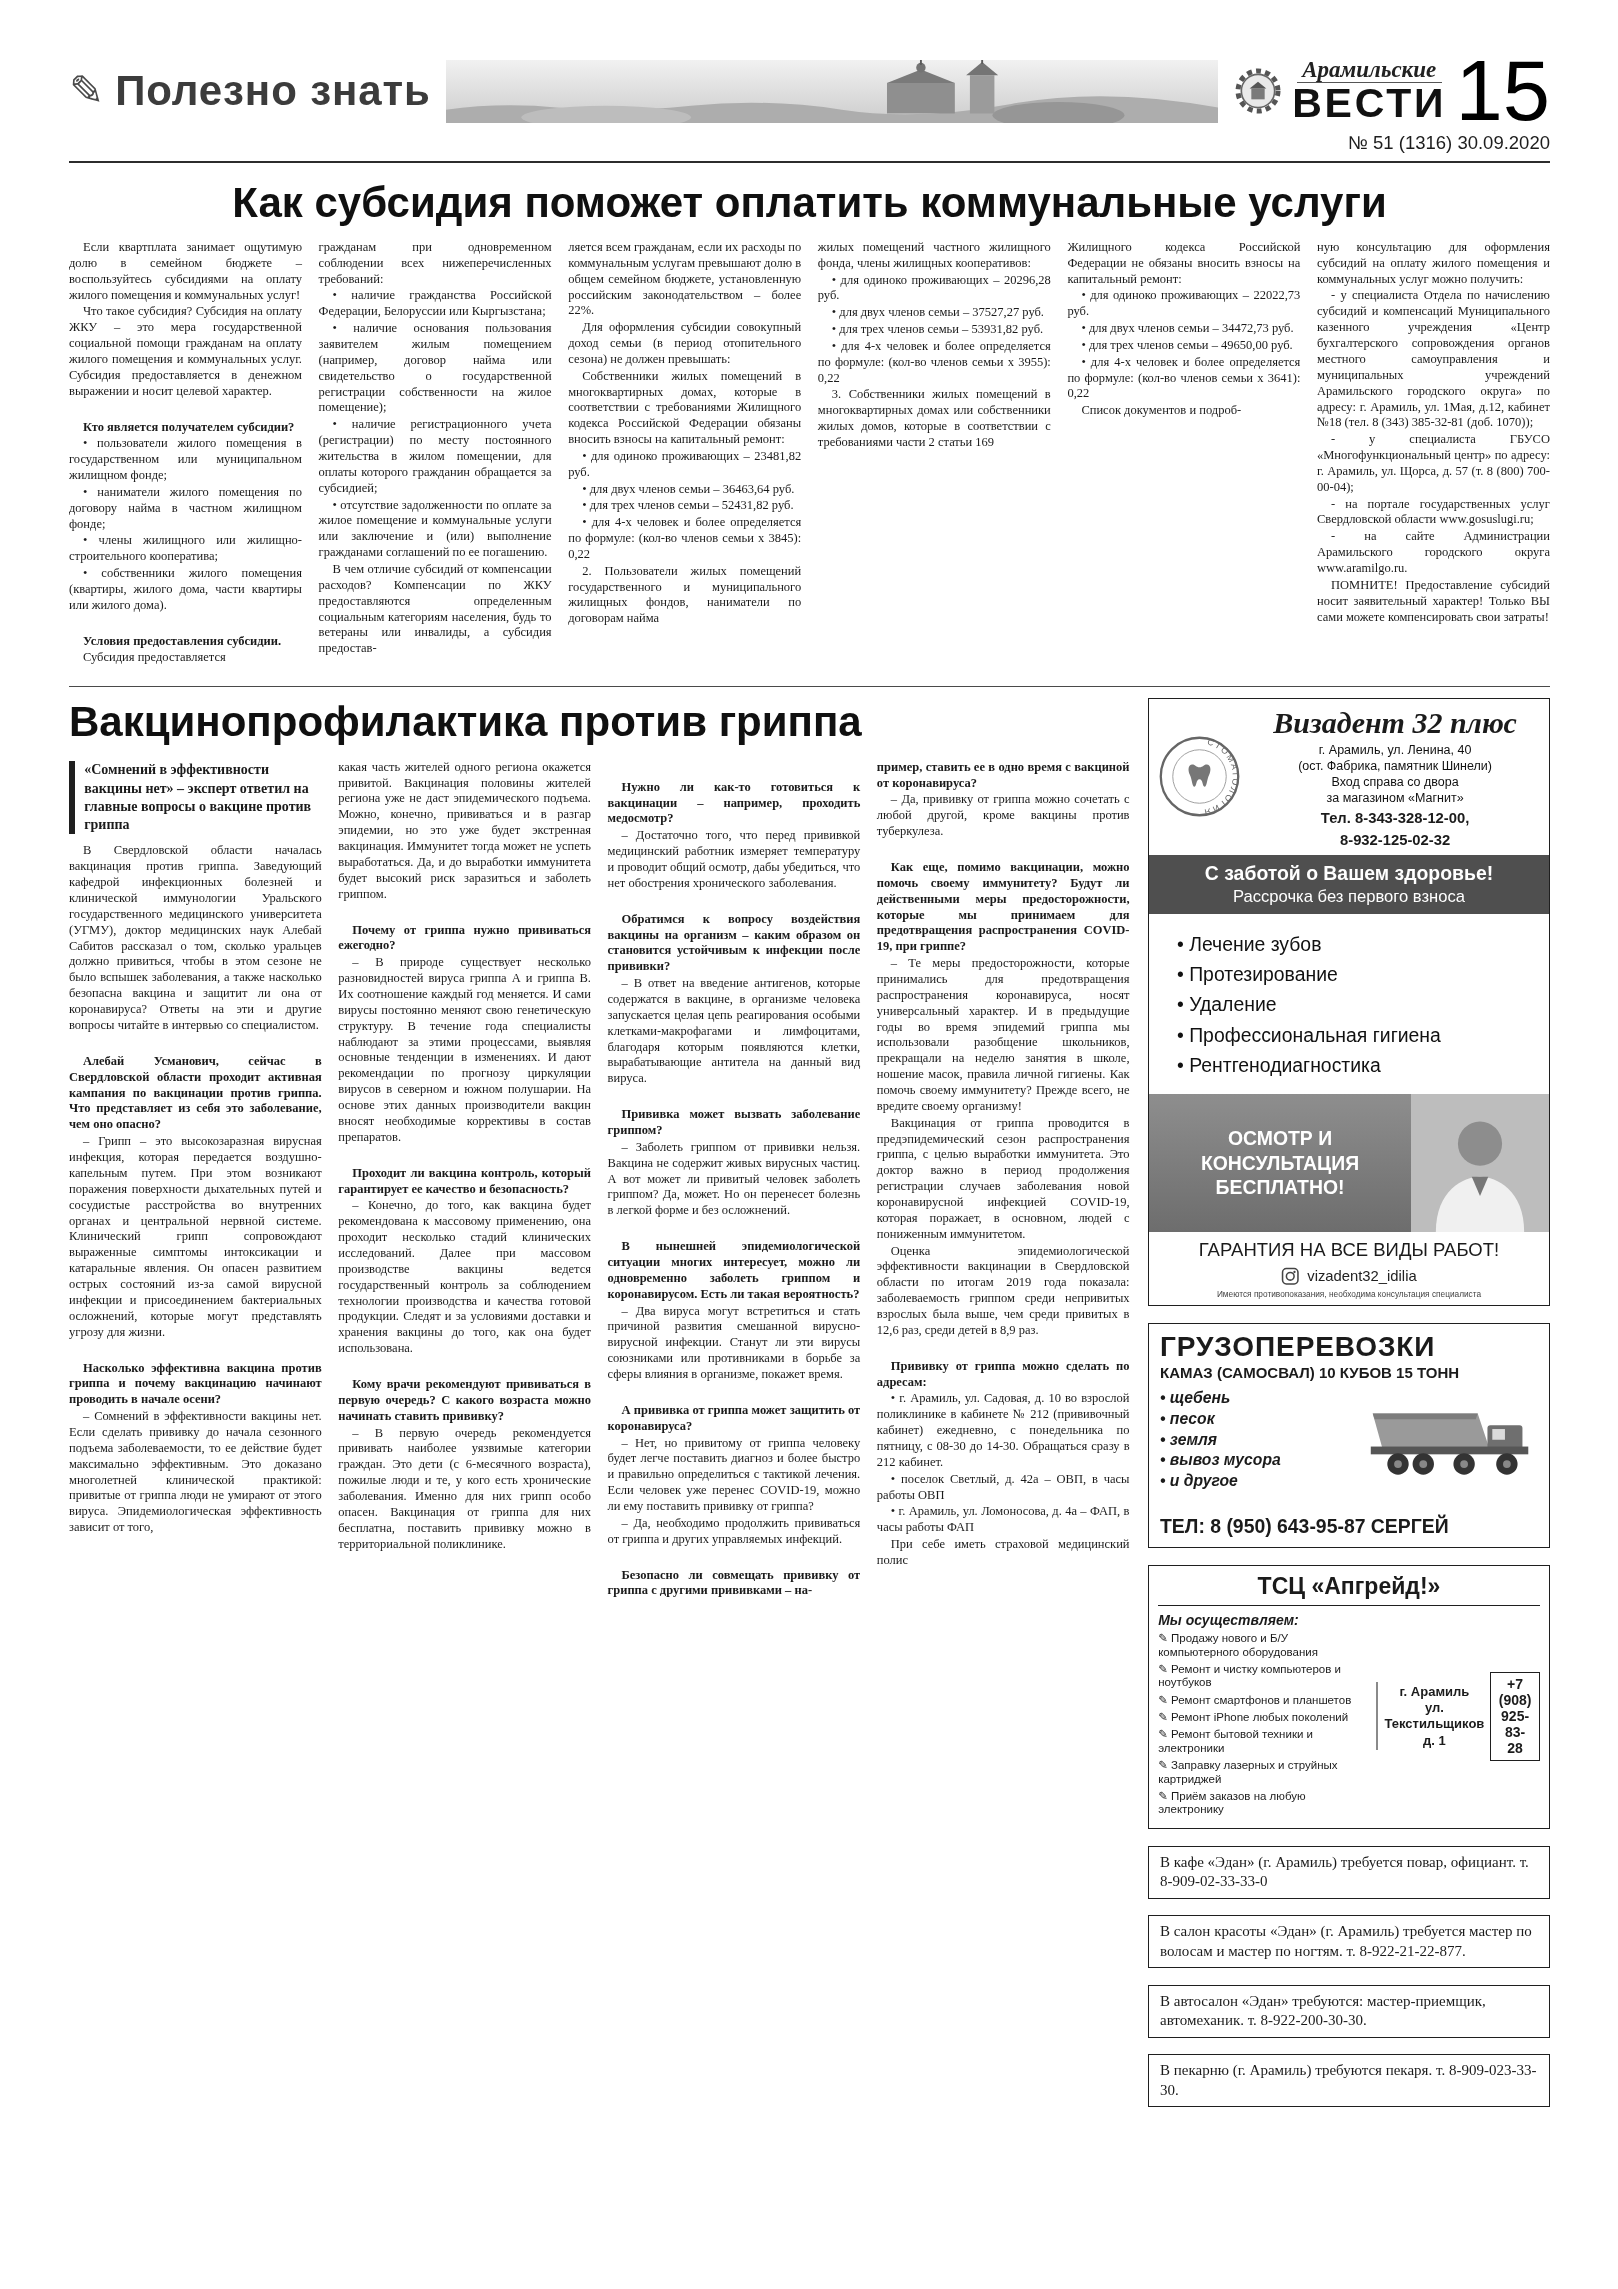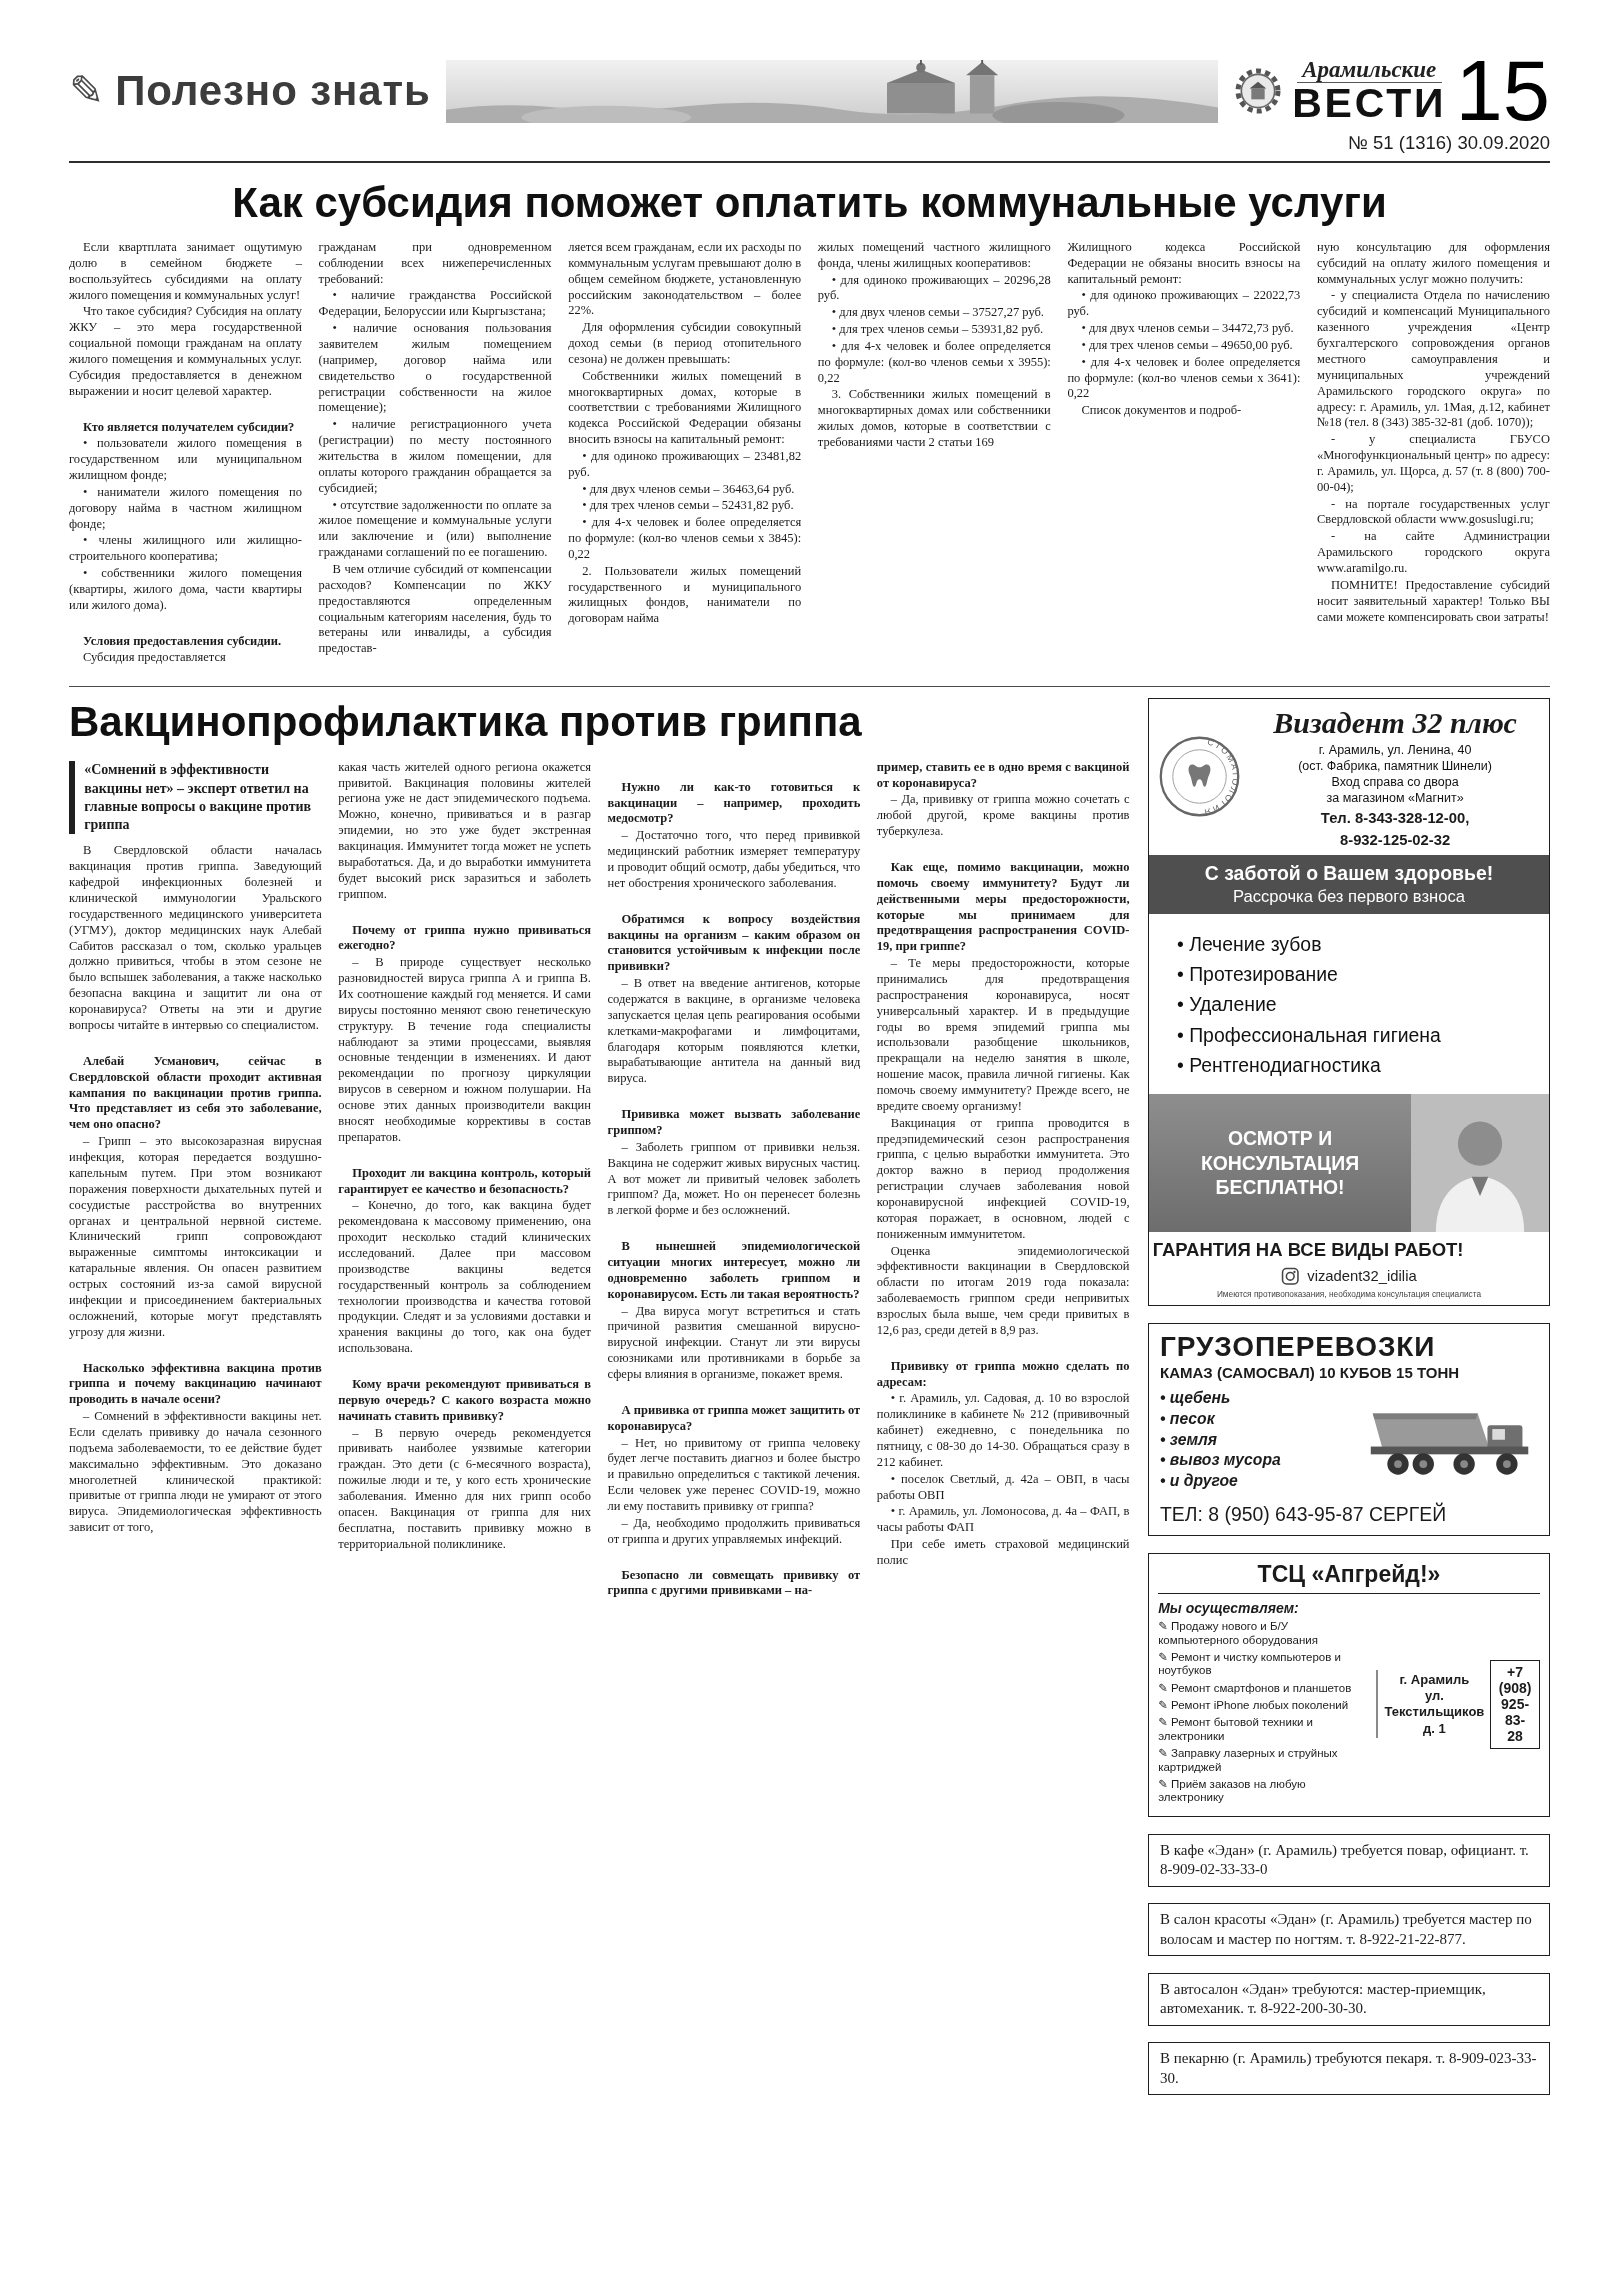--- a/index.html
+++ b/index.html
@@ -51,34 +51,34 @@
   .viz-band{background:#4f4f4f;color:#fff;text-align:center;padding:7.4px 5.5px;}
   .viz-band .b1{font-size:19.4px;font-weight:700;}
   .viz-band .b2{font-size:16.6px;margin-top:1.8px;}
   .viz-services{padding:11px 9.2px 9.2px 28px;}
   .viz-services .item{font-size:19.4px;margin:7.4px 0;color:#111;}
   .viz-services .item::before{content:"•  ";}
   .viz-promo{display:flex;height:138px;}
   .viz-promo-text{flex:1;background:linear-gradient(#8e8e8e,#6d6d6d);color:#fff;display:flex;align-items:center;justify-content:center;text-align:center;font-weight:700;font-size:19.4px;line-height:1.25;padding:9.2px 13px;}
   .viz-promo-img{flex:0 0 138px;}
   .viz-promo-img svg{width:100%;height:100%;display:block;}
-  .viz-guarantee{font-weight:700;font-size:18.5px;padding:7.4px 3.7px 1.8px;}
+  .viz-guarantee{text-align:center;font-weight:400;font-size:18.5px;padding:7.4px 3.7px 1.8px;}
   .viz-insta{display:flex;align-items:center;justify-content:center;gap:7.4px;font-size:14.8px;padding:3.7px 0 1.8px;color:#222;}
   .viz-disc{font-size:8.3px;text-align:center;color:#444;padding:1.8px 5.5px 6.5px;}
 
   .cargo{padding:9.2px 11px;}
   .cargo-title{font-size:28px;font-weight:800;letter-spacing:0.9px;line-height:1;}
   .cargo-sub{font-size:15px;font-weight:700;margin:2.8px 0 5.5px;}
   .cargo-body{display:flex;gap:7.4px;}
   .cargo-items{flex:1;}
   .cargo-items .item{font-size:15.7px;font-weight:700;font-style:italic;margin:2.8px 0;}
   .cargo-items .item::before{content:"•  ";}
   .cargo-truck{flex:0 0 175px;align-self:center;}
   .cargo-truck svg{width:100%;display:block;}
-  .cargo-phone{font-size:19.4px;font-weight:400;margin-top:10px;}
+  .cargo-phone{font-size:19.4px;font-weight:700;margin-top:22px;}
 
   .upg{padding:7.4px 9.2px;}
   .upg-title{text-align:center;font-size:23px;font-weight:800;border-bottom:1.8px solid #1f1f1f;padding-bottom:4.6px;margin-bottom:6.5px;}
   .upg-body{display:flex;gap:9.2px;}
   .upg-left{flex:1.35;min-width:0;}
   .upg-lead{font-weight:700;font-style:italic;font-size:14px;margin-bottom:2.8px;}
   .upg-left .item{font-size:11.5px;line-height:1.18;margin:3.7px 0;}
   .upg-left .item::before{content:"✎ ";}
   .upg-right{flex:1;display:flex;flex-direction:row;align-items:center;gap:6px;text-align:center;}
   .upg-photo{width:100%;height:68px;border:0.9px solid #8a8a8a;}

